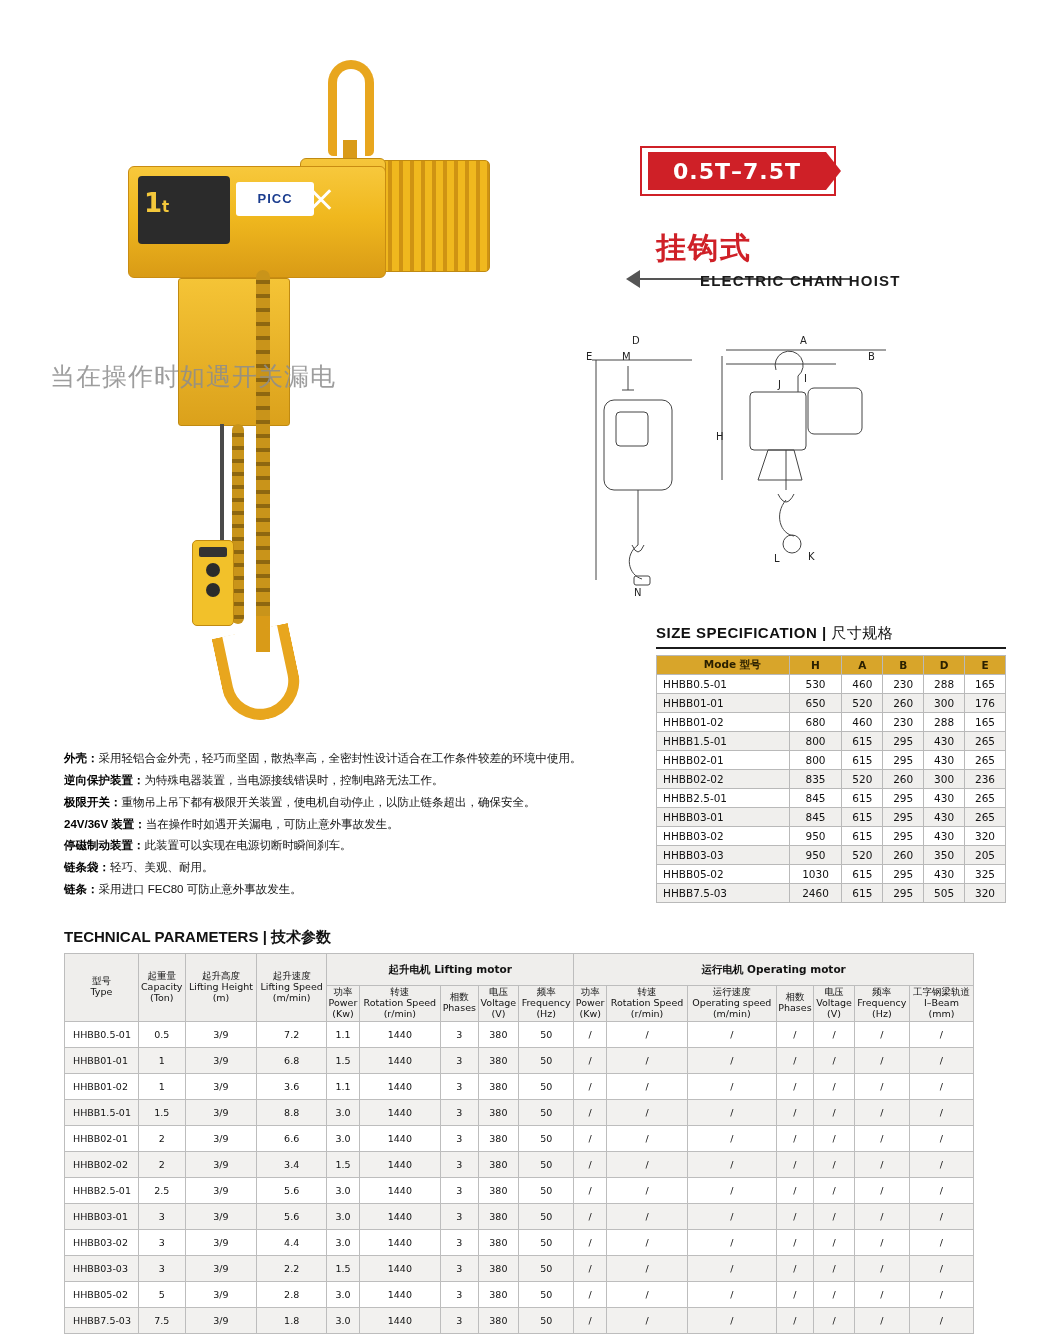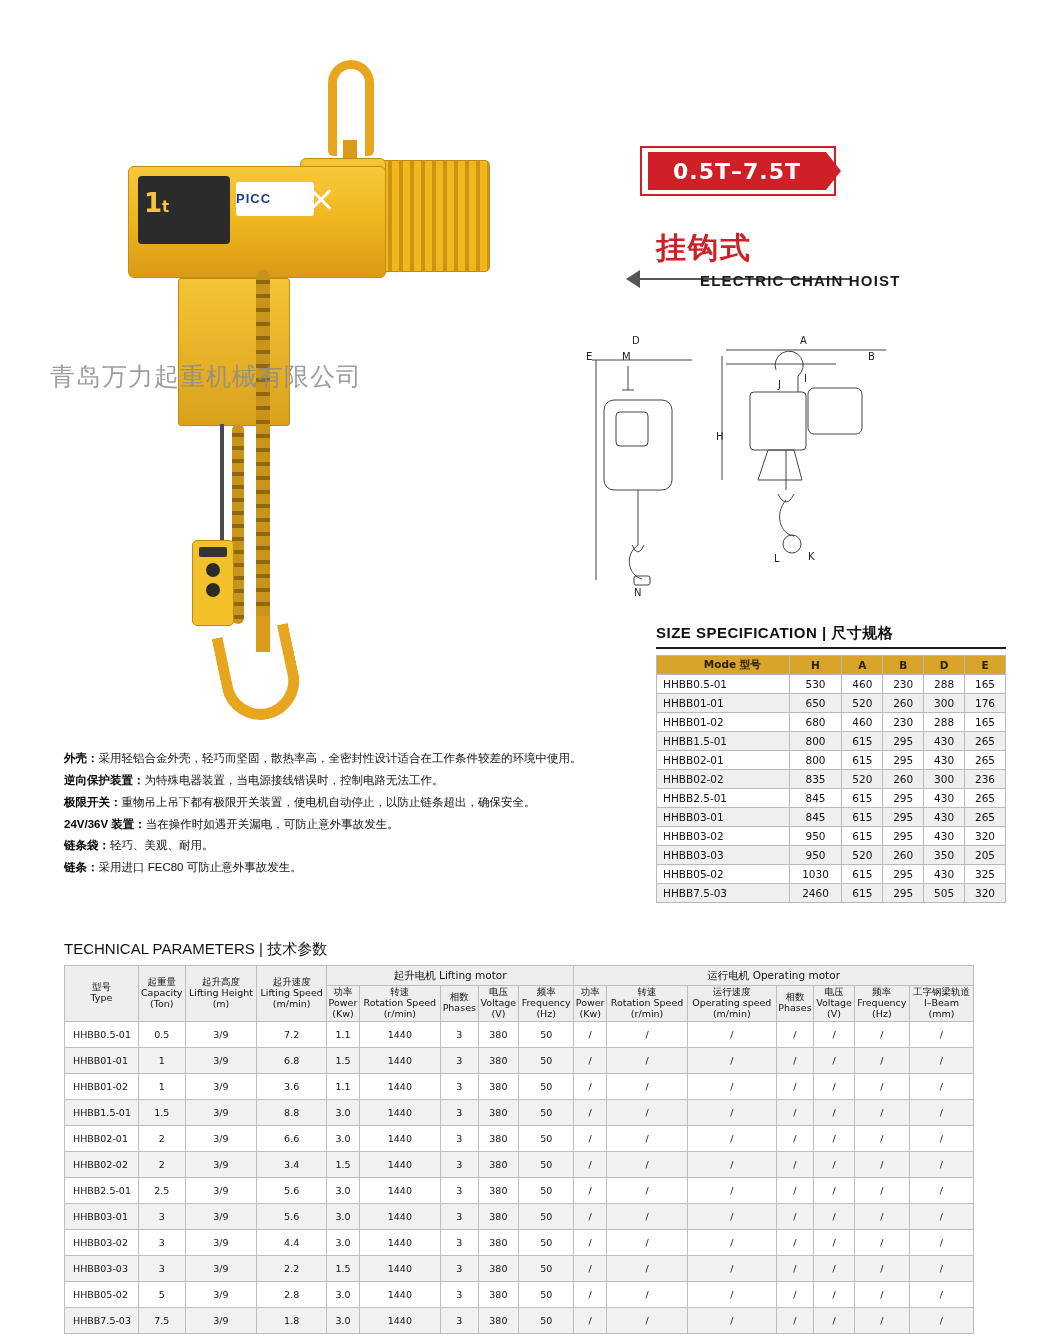--- a/index.html
+++ b/index.html
@@ -29,21 +29,21 @@
   
   .hook-top { position: absolute; left: 268px; top: 40px; width: 46px; height: 96px;
      border: 9px solid #e8a61e; border-radius: 26px 26px 6px 6px; border-bottom: none; }
   .hook-stem { position: absolute; left: 283px; top: 120px; width: 14px; height: 28px; background: #d99b18; }
   .body-main { position: absolute; left: 68px; top: 146px; width: 258px; height: 112px;
      background: linear-gradient(180deg,#f7c83c 0%, #f0b81e 45%, #d99b16 100%);
      border-radius: 6px; border: 1px solid #c98c12; }
   .body-face { position: absolute; left: 78px; top: 156px; width: 92px; height: 68px; background: #2b2b2b; border-radius: 4px;}
   .body-label { position: absolute; left: 84px; top: 168px; color: #f3c73b; font-size: 26px; font-weight: bold; font-family:"DejaVu Sans", sans-serif;}
   .picc { position: absolute; left: 176px; top: 162px; width: 78px; height: 34px; background: #fff; border-radius: 3px;
-     font-size: 13px; font-weight: bold; color: #1b3d8f; line-height: 34px; letter-spacing: 1px;}
+     font-size: 13px; font-weight: bold; color: #1b3d8f; text-align: center; line-height: 34px; letter-spacing: 1px;}
   .cross { position: absolute; left: 248px; top: 166px; width: 26px; height: 26px; }
   .cross:before, .cross:after { content:""; position:absolute; left:0; top:12px; width:26px; height:3px; background:#fff; }
   .cross:before { transform: rotate(45deg);} .cross:after { transform: rotate(-45deg);}
   .motor { position: absolute; left: 320px; top: 140px; width: 110px; height: 112px;
      background: repeating-linear-gradient(90deg,#f0b81e 0 7px,#cf9313 7px 11px); border-radius: 5px; border:1px solid #c08a11;}
   .gear-cap { position: absolute; left: 240px; top: 138px; width: 86px; height: 118px;
      background: linear-gradient(180deg,#f6c63a,#d79a17); border-radius: 6px; border:1px solid #c08a11;}
   .body-lower { position: absolute; left: 118px; top: 258px; width: 112px; height: 148px;
      background: linear-gradient(180deg,#f5c436,#dba11b); border:1px solid #c08a11; border-radius: 3px;}
   .chain { position: absolute; left: 196px; top: 250px; width: 14px; height: 370px;
@@ -78,48 +78,48 @@
      border-right: 14px solid #555; border-top: 9px solid transparent; border-bottom: 9px solid transparent;}
   .arrow-line { position: absolute; left: 640px; top: 278px; width: 210px; height: 2px; background: #555;}
 
   
   .draw-box { position: absolute; top: 330px; }
   .draw-left { left: 582px; width: 120px; height: 270px; }
   .draw-right { left: 716px; width: 180px; height: 250px; }
 
   
   .sec-title { font-size: 15px; font-weight: bold; letter-spacing: 0.5px; }
-  .sec-title .cn { font-weight: bold; }
+  .sec-title .cn { font-weight: normal; }
   #size-spec-section { position: absolute; left: 656px; top: 624px; width: 350px; }
   .sec-underline { border-bottom: 2px solid #1b1b1b; padding-bottom: 4px; margin-bottom: 6px; }
 
   table { border-collapse: collapse; width: 100%; }
   #size-table td, #size-table th {
     border: 1px solid #b9b9b9; font-size: 10.5px; text-align: center; height: 19px;
     font-family: "DejaVu Sans", sans-serif;
   }
   #size-table thead th { background: #d8a52a; color: #2a2000; font-weight: bold; }
   #size-table tbody tr:nth-child(even) { background: #f0efed; }
   #size-table td.mode { text-align: left; padding-left: 6px; }
 
   
   #features { position: absolute; left: 64px; top: 748px; width: 560px; font-size: 11.5px; line-height: 1.9;
       font-family: Liberation Sans, sans-serif; color:#111; }
   #features .line b { color:#000; }
 
   
   #tech-section { position: absolute; left: 64px; top: 928px; width: 910px; }
-  #tech-title { font-size: 15px; font-weight: normal; margin-bottom: 6px; margin-top: 12px; }
+  #tech-title { font-size: 15px; font-weight: bold; margin-bottom: 6px; }
   #tech-table { border-collapse: collapse; width: 910px; }
   #tech-table th, #tech-table td {
     border: 1px solid #bdbdbd; font-size: 9.5px; text-align: center;
     font-family: "DejaVu Sans", sans-serif; color:#111; padding: 1px 0;
   }
   #tech-table thead th { background: #efeeec; font-weight: normal; line-height: 1.15; }
-  #tech-table thead th.grp { font-weight: normal; font-size: 10.5px; height: 20px;}
+  #tech-table thead th.grp { font-weight: bold; font-size: 10.5px; height: 32px;}
   #tech-table tbody tr { height: 26px; }
   #tech-table tbody tr:nth-child(even) { background: #f2f1ef; }
   #tech-table td.type { text-align: left; padding-left: 8px; }
 </style>
 </head>
 <body>
 
 <div class="top-area">
 
   <div class="product-art">
@@ -140,21 +140,21 @@
     <div class="pendant-cord"></div>
     <div class="pendant">
       <b title="KOIO"></b>
       <i></i>
       <i></i>
     </div>
     <div class="hook-bottom-stem"></div>
     <div class="hook-bottom"></div>
   </div>
 
-  <div class="watermark">青岛万力起重机械有限公司</div>
+  <div class="watermark">当在操作时如遇开关漏电</div>
 
   <div class="cap-outline"></div>
   <div class="capacity-banner">0.5T–7.5T</div>
 
   <div class="title-cn">挂钩式</div>
   <div class="arrow-left"></div>
   <div class="arrow-line"></div>
   <div class="title-en">ELECTRIC CHAIN HOIST</div>
 
   <svg class="draw-box draw-left" viewBox="0 0 120 270">
@@ -316,20 +316,21 @@
         </tbody>
     </table>
   </div>
 </div>
 
 <div id="features">
     <div class="line"><b>外壳：</b><span>采用轻铝合金外壳，轻巧而坚固，散热率高，全密封性设计适合在工作条件较差的环境中使用。</span></div>
     <div class="line"><b>逆向保护装置：</b><span>为特殊电器装置，当电源接线错误时，控制电路无法工作。</span></div>
     <div class="line"><b>极限开关：</b><span>重物吊上吊下都有极限开关装置，使电机自动停止，以防止链条超出，确保安全。</span></div>
     <div class="line"><b>24V/36V 装置：</b><span>当在操作时如遇开关漏电，可防止意外事故发生。</span></div>
+    <div class="line"><b>停磁制动装置：</b><span>此装置可以实现在电源切断时瞬间刹车。</span></div>
     <div class="line"><b>链条袋：</b><span>轻巧、美观、耐用。</span></div>
     <div class="line"><b>链条：</b><span>采用进口 FEC80 可防止意外事故发生。</span></div>
   </div>
 
 <div id="tech-section">
   <div id="tech-title">
     <span>TECHNICAL PARAMETERS</span>
     <span>|</span>
     <span>技术参数</span>
   </div>

